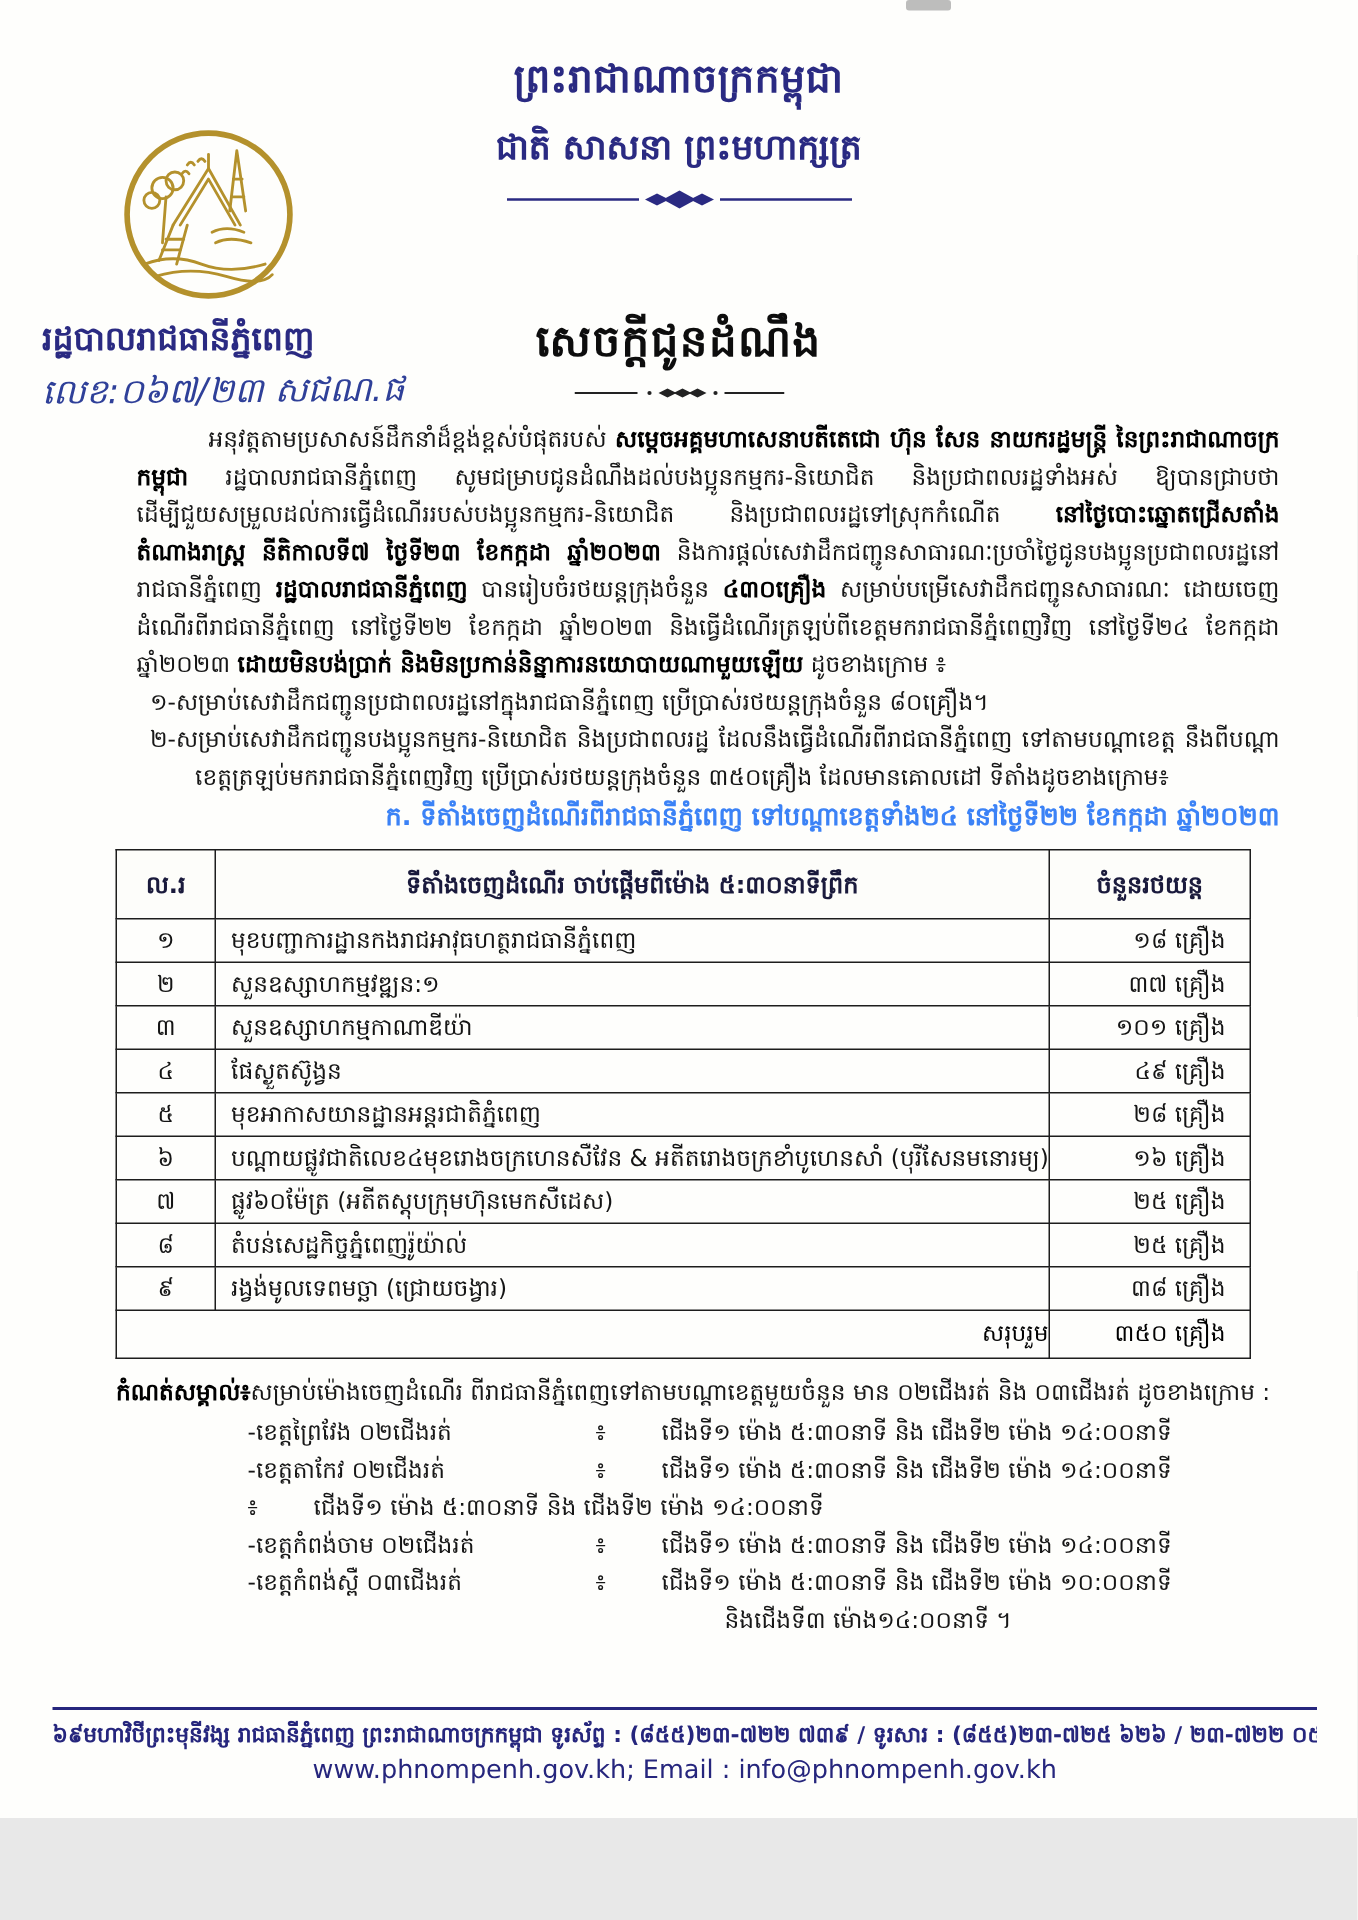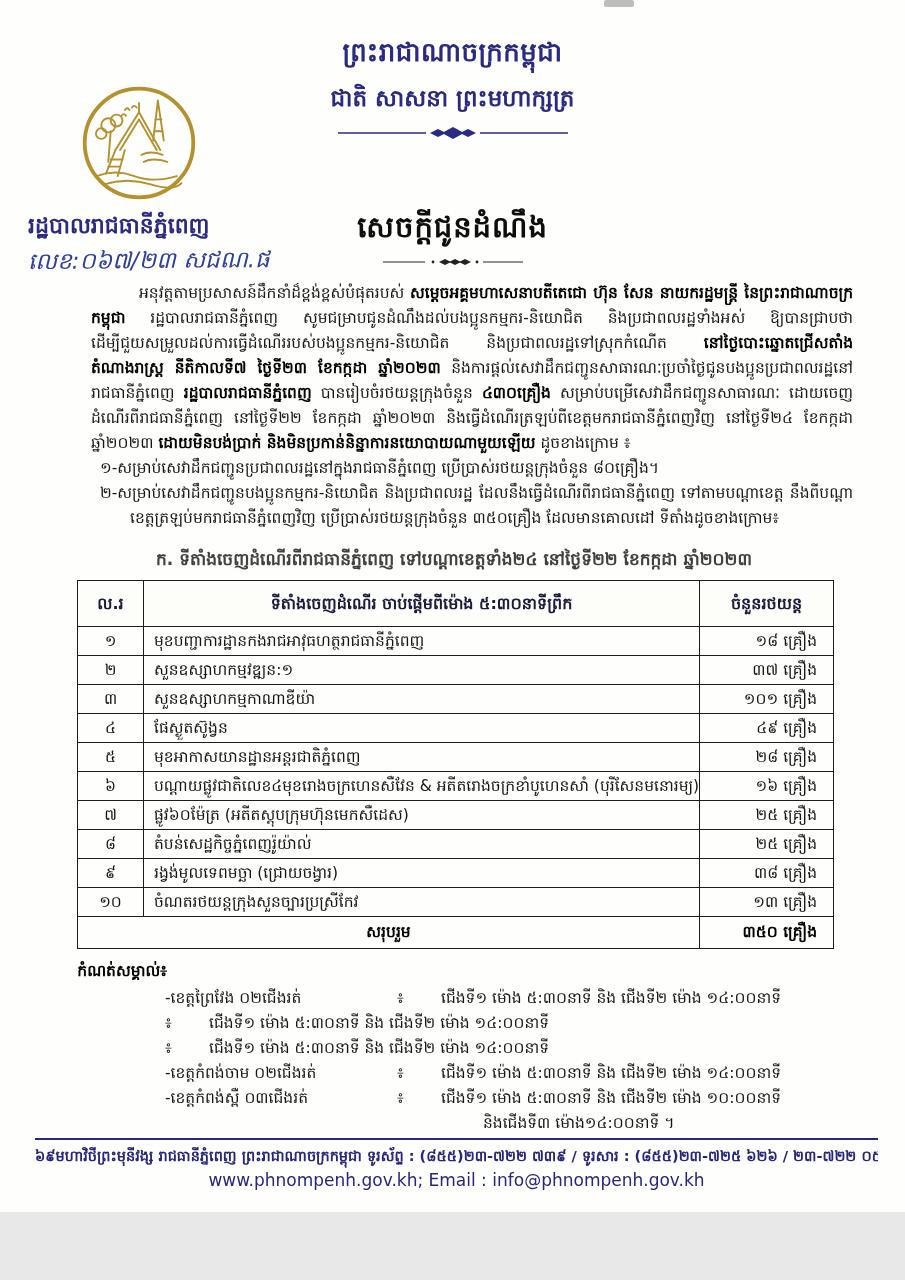--- a/index.html
+++ b/index.html
@@ -31,33 +31,33 @@
   .ref-number { margin-top:2px; font-size:23px; font-style:italic; color:#2f4099; white-space:nowrap; transform:rotate(-0.5deg); }
 
   
   .title { margin-top:68px; text-align:center; font-size:29px; font-weight:bold; color:#0d0d0d; letter-spacing:1px; }
   .title-ornament { display:block; margin:6px auto 0 auto; }
 
   
   .body { padding:14px 52px 0 55px; font-size:15.5px; line-height:25px; color:#161616; }
   .p1 { text-align:justify; text-indent:48px; max-height:205px; overflow:hidden;margin-left:36px; }
   .list-item { padding-left:75px; text-indent:-30px; text-align:justify; max-height:80px; overflow:hidden; }
-  .section-heading { margin-top:16px; text-align:center; font-size:17px; font-weight:bold; color:#404040; white-space:nowrap; overflow:hidden; }
+  .section-heading { margin-top:2px; text-align:right; font-size:17px; font-weight:bold; color:#3b82f6; white-space:nowrap; overflow:hidden; }
 
   
   table.bus { border-collapse:collapse; margin:8px auto 0 22px; width:756px; table-layout:fixed; }
   table.bus th, table.bus td { border:1.6px solid #1d1d1d; overflow:hidden; white-space:nowrap; }
   table.bus th { height:46px; font-size:16px; color:#1a1a3c; background:#fdfdfa; }
   .col-no    { width:66px;  text-align:center; }
   .col-loc   { width:556px; text-align:left; padding-left:10px; }
   .col-count { width:134px; text-align:right; padding-right:16px; }
   table.bus td { height:29px; font-size:15.5px; color:#141414; }
   table.bus th.col-loc { text-align:center; padding-left:0; }
   table.bus th.col-count, table.bus th.col-no { text-align:center; padding-right:0; }
-  tr.total-row td { height:32px; font-weight:bold; color:#000; }
+  tr.total-row td { height:32px; font-weight:normal; color:#000;text-align:right; }
   td.total-label { text-align:center; font-size:16px; }
 
   
   .note { display:flex; margin-top:10px; align-items:flex-start; }
   .note-label { flex:0 0 112px; font-weight:bold; color:#000; font-size:15.5px; line-height:25px;text-align:right; }
   .note-text { flex:1; font-size:15.5px; line-height:25px; text-align:justify; max-height:52px; overflow:hidden; }
 
   
   .schedule { margin-top:2px; padding-left:110px; }
   .sched-row { display:flex; line-height:25px; font-size:15.5px; }
@@ -186,47 +186,44 @@
           <tr>
             <td class="col-no">៨</td>
             <td class="col-loc">តំបន់សេដ្ឋកិច្ចភ្នំពេញរ៉ូយ៉ាល់</td>
             <td class="col-count">២៥ គ្រឿង</td>
           </tr>
           <tr>
             <td class="col-no">៩</td>
             <td class="col-loc">រង្វង់មូលទេពមច្ឆា (ជ្រោយចង្វារ)</td>
             <td class="col-count">៣៨ គ្រឿង</td>
           </tr>
-          <tr>
-            <td class="col-no">១០</td>
-            <td class="col-loc">ចំណតរថយន្តក្រុងសួនច្បារប្រស្រីកែវ</td>
-            <td class="col-count">១៣ គ្រឿង</td>
-          </tr>
         </tbody>
       <tfoot>
         <tr class="total-row">
           <td class="total-label" colspan="2">សរុបរួម</td>
           <td class="col-count">៣៥០ គ្រឿង</td>
         </tr>
       </tfoot>
     </table>
 
     <div class="note">
       <div class="note-label">កំណត់សម្គាល់៖</div>
+      <div class="note-text">សម្រាប់ម៉ោងចេញដំណើរ ពីរាជធានីភ្នំពេញទៅតាមបណ្តាខេត្តមួយចំនួន មាន ០២ជើងរត់ និង ០៣ជើងរត់ ដូចខាងក្រោម :</div>
     </div>
 
     <div class="schedule">
         <div class="sched-row">
           <div class="sched-name">-ខេត្តព្រៃវែង ០២ជើងរត់</div>
           <div class="sched-colon">៖</div>
           <div class="sched-time">
             <div class="">ជើងទី១ ម៉ោង ៥:៣០នាទី និង ជើងទី២ ម៉ោង ១៤:០០នាទី</div>
           </div>
         </div>
         <div class="sched-row">
+          <div class="sched-name">-ខេត្តតាកែវ ០២ជើងរត់</div>
           <div class="sched-colon">៖</div>
           <div class="sched-time">
             <div class="">ជើងទី១ ម៉ោង ៥:៣០នាទី និង ជើងទី២ ម៉ោង ១៤:០០នាទី</div>
           </div>
         </div>
         <div class="sched-row">
           <div class="sched-colon">៖</div>
           <div class="sched-time">
             <div class="">ជើងទី១ ម៉ោង ៥:៣០នាទី និង ជើងទី២ ម៉ោង ១៤:០០នាទី</div>
           </div>

